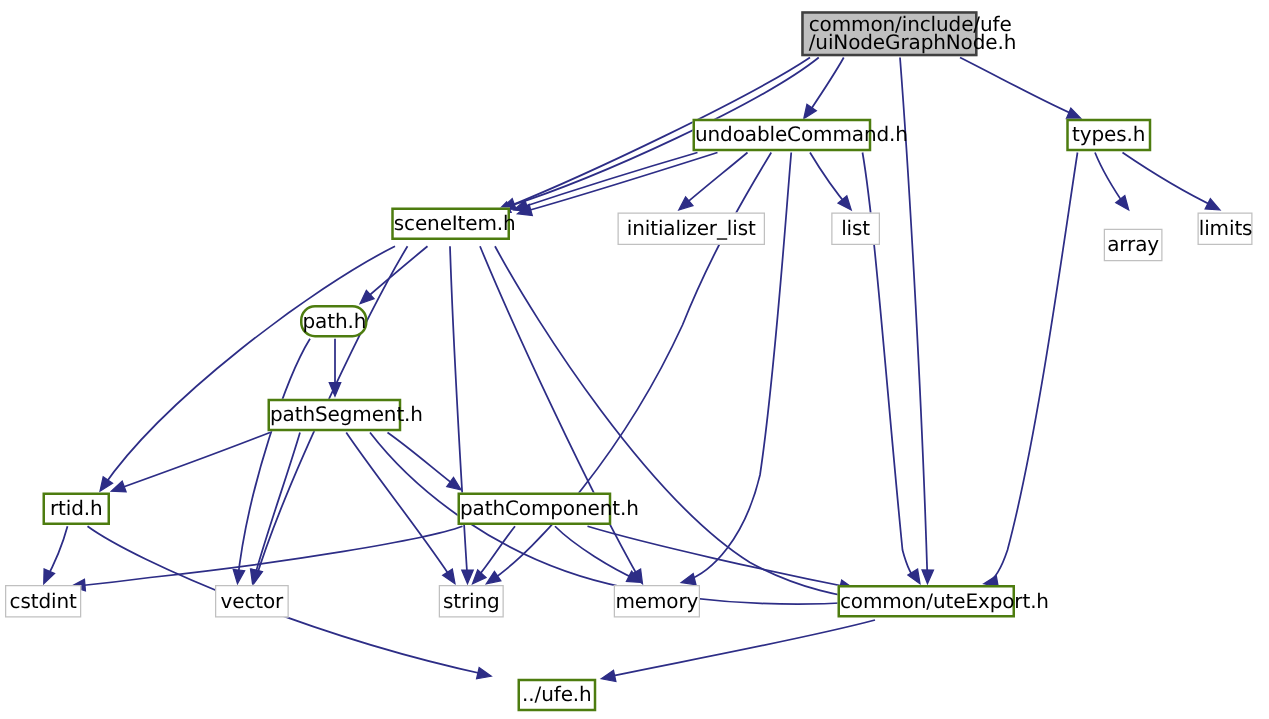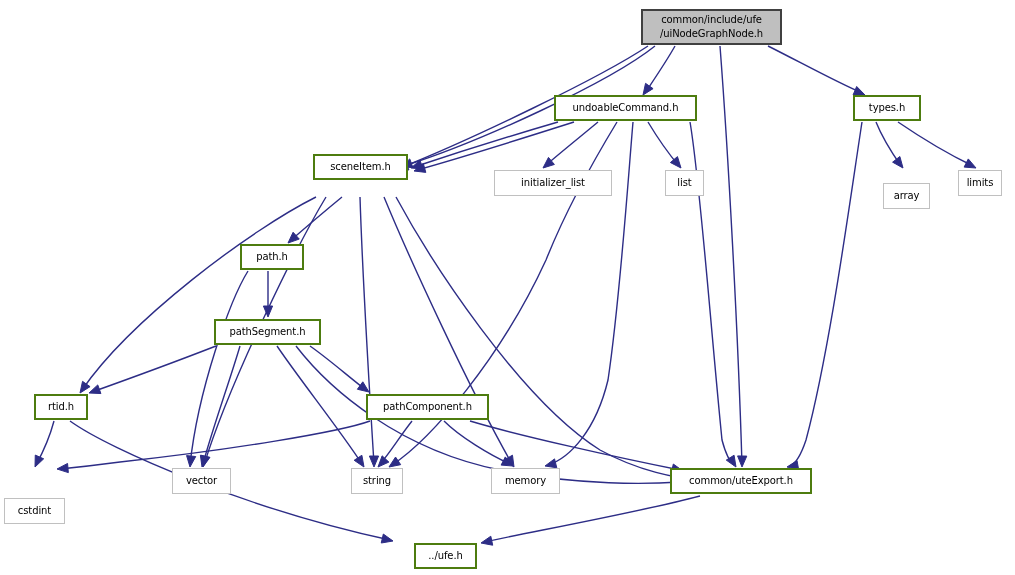--- a/index.html
+++ b/index.html
@@ -37,21 +37,21 @@
   .node-box {
     position: absolute;
     box-sizing: border-box;
     display: flex;
     align-items: center;
     justify-content: flex-start;
     text-align: center;
     background: #ffffff;
     border: 1px solid #c0c0c0;
     color: #000000;
-    font-size: 10px;
+    font-size: 16px;
     line-height: 14px;
     white-space: pre-line;
     letter-spacing: -0.1px;
   }
   .node-box.strong {
     border: 2px solid #4d7c0f;
   }
   .node-box.root {
     background: #bfbfbf;
     border: 2px solid #404040;
@@ -136,29 +136,29 @@
       <path d="M 700,496 C 640,512 530,532 484,542" class="edge-path"></path>
       <polygon points="481,543 490.80322983031016,536.2134924376292 492.7160173858336,545.2124503643802" class="edge-head"></polygon>
       <path d="M 655,46 C 610,82 480,142 404,166" class="edge-path"></path>
       <polygon points="401,167 409.7633261693469,158.91519236780246 412.9099114879431,167.5603644790328" class="edge-head"></polygon>
     </svg>
   <div id="nodes-layer">
       <div class="node-box root" style="left: 641px; top: 9px; width: 141px; height: 36px;"><span class="node-label">common/include/ufe
 /uiNodeGraphNode.h</span></div>
       <div class="node-box strong" style="left: 554px; top: 95px; width: 143px; height: 26px;"><span class="node-label">undoableCommand.h</span></div>
       <div class="node-box strong" style="left: 853px; top: 95px; width: 68px; height: 26px;"><span class="node-label">types.h</span></div>
-      <div class="node-box strong" style="left: 313px; top: 154px; width: 95px; height: 26px;"><span class="node-label">sceneItem.h</span></div>
+      <div class="node-box strong" style="left: 313px; top: 166px; width: 95px; height: 26px;"><span class="node-label">sceneItem.h</span></div>
       <div class="node-box light" style="left: 494px; top: 170px; width: 118px; height: 26px;"><span class="node-label">initializer_list</span></div>
       <div class="node-box light" style="left: 665px; top: 170px; width: 39px; height: 26px;"><span class="node-label">list</span></div>
       <div class="node-box light" style="left: 883px; top: 183px; width: 47px; height: 26px;"><span class="node-label">array</span></div>
       <div class="node-box light" style="left: 958px; top: 170px; width: 44px; height: 26px;"><span class="node-label">limits</span></div>
-      <div class="node-box strong" style="left: 240px; top: 244px; width: 64px; height: 26px;"><span class="node-label">path.h</span></div>
+      <div class="node-box strong" style="left: 240px; top: 244px; width: 54px; height: 26px; border-radius: 12px;"><span class="node-label">path.h</span></div>
       <div class="node-box strong" style="left: 214px; top: 319px; width: 107px; height: 26px;"><span class="node-label">pathSegment.h</span></div>
       <div class="node-box strong" style="left: 34px; top: 394px; width: 54px; height: 26px;"><span class="node-label">rtid.h</span></div>
       <div class="node-box strong" style="left: 366px; top: 394px; width: 123px; height: 26px;"><span class="node-label">pathComponent.h</span></div>
-      <div class="node-box light" style="left: 4px; top: 468px; width: 61px; height: 26px; margin-top: 30px;"><span class="node-label">cstdint</span></div>
+      <div class="node-box light" style="left: 4px; top: 468px; width: 61px; height: 26px;"><span class="node-label">cstdint</span></div>
       <div class="node-box light" style="left: 172px; top: 468px; width: 59px; height: 26px;"><span class="node-label">vector</span></div>
       <div class="node-box light" style="left: 351px; top: 468px; width: 52px; height: 26px;"><span class="node-label">string</span></div>
       <div class="node-box light" style="left: 491px; top: 468px; width: 69px; height: 26px;"><span class="node-label">memory</span></div>
       <div class="node-box strong" style="left: 670px; top: 468px; width: 142px; height: 26px;"><span class="node-label">common/uteExport.h</span></div>
       <div class="node-box strong" style="left: 414px; top: 543px; width: 63px; height: 26px;"><span class="node-label">../ufe.h</span></div>
     </div>
 </div>
 
 </body></html>

